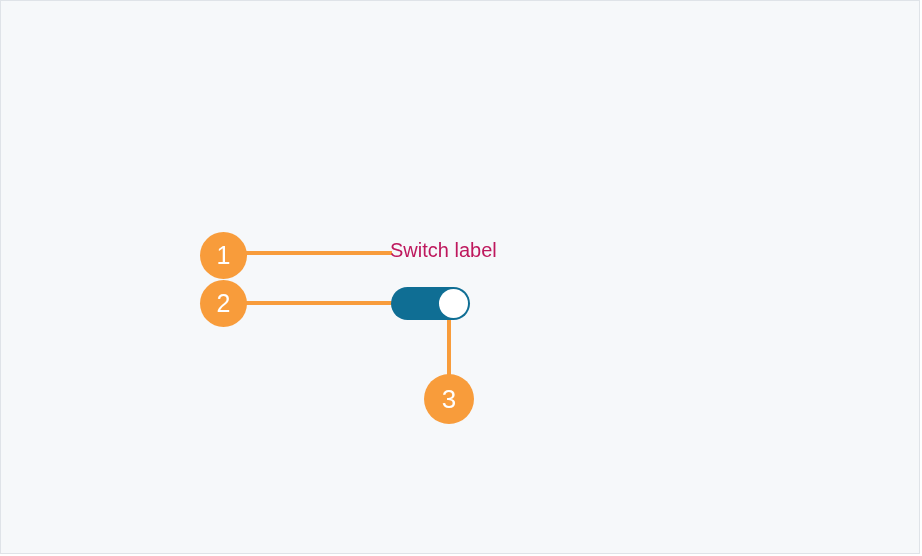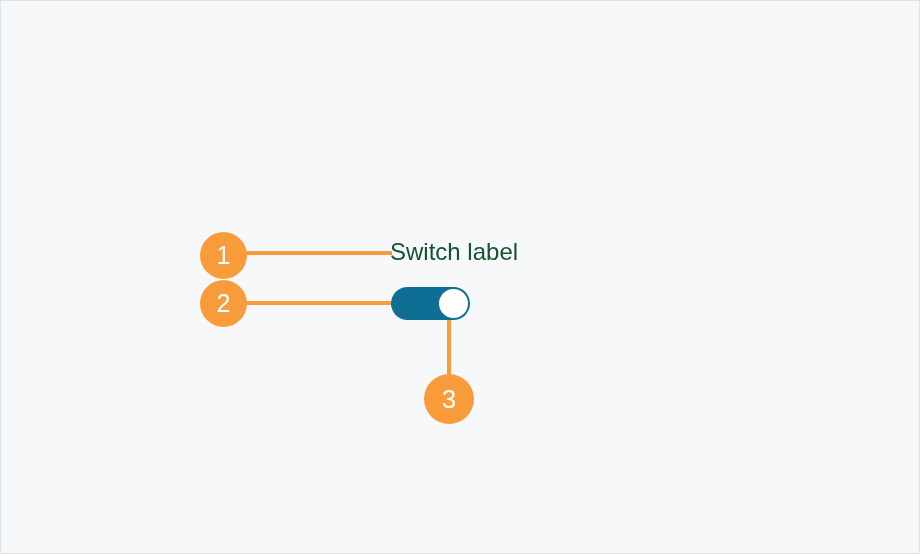--- a/index.html
+++ b/index.html
@@ -60,23 +60,23 @@
   }
   #badge-1 { left: 199px; top: 231px; }
   #badge-2 { left: 199px; top: 279px; }
   #badge-3 { left: 423px; top: 373px; }
 
   
   #switch-label {
     position: absolute;
     left: 389px;
     top: 237px;
-    font-size: 24px;
+    font-size: 20px;
     font-weight: 400;
-    color: #14532d;
+    color: #be185d;
     white-space: nowrap;
     line-height: 1.2;
   }
 
   #switch-control {
     position: absolute;
     left: 390px;
     top: 286px;
     width: 79px;
     height: 33px;

